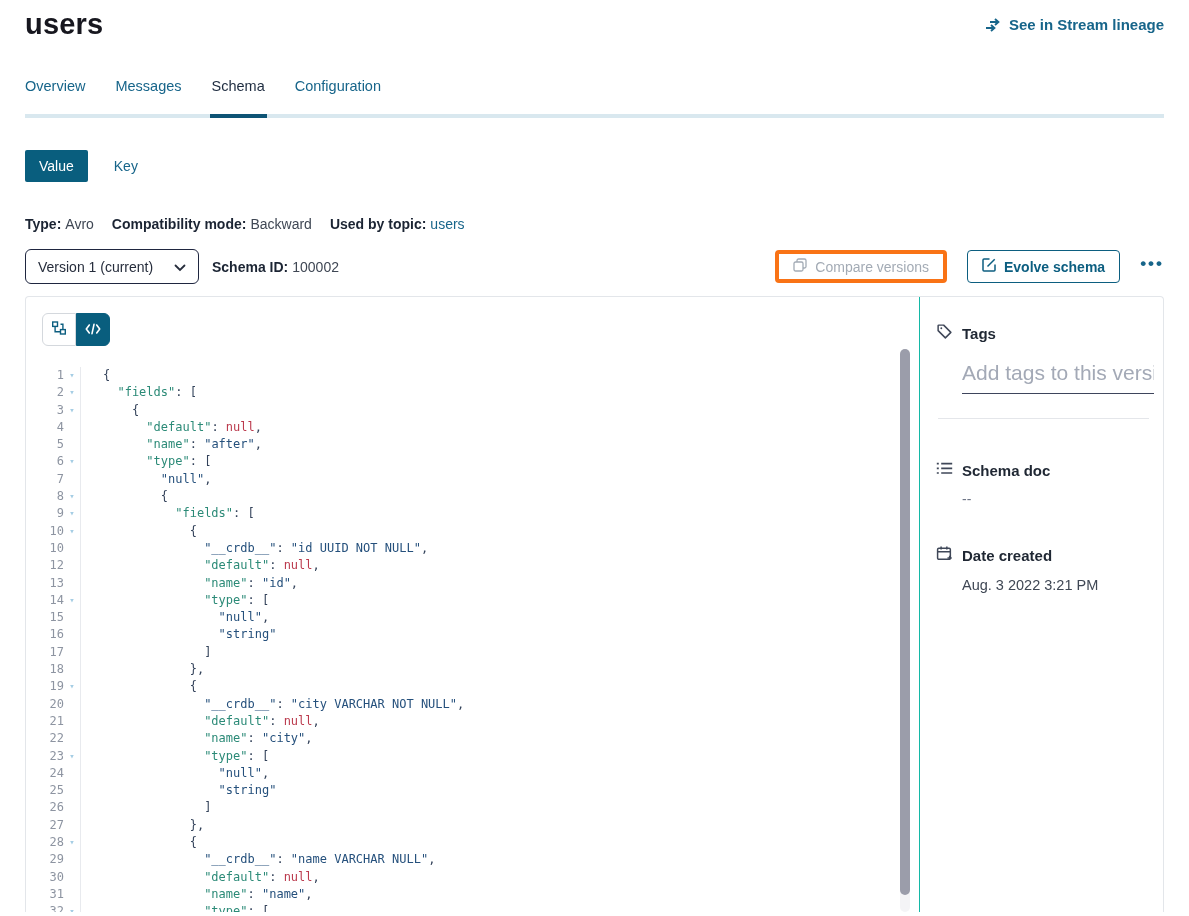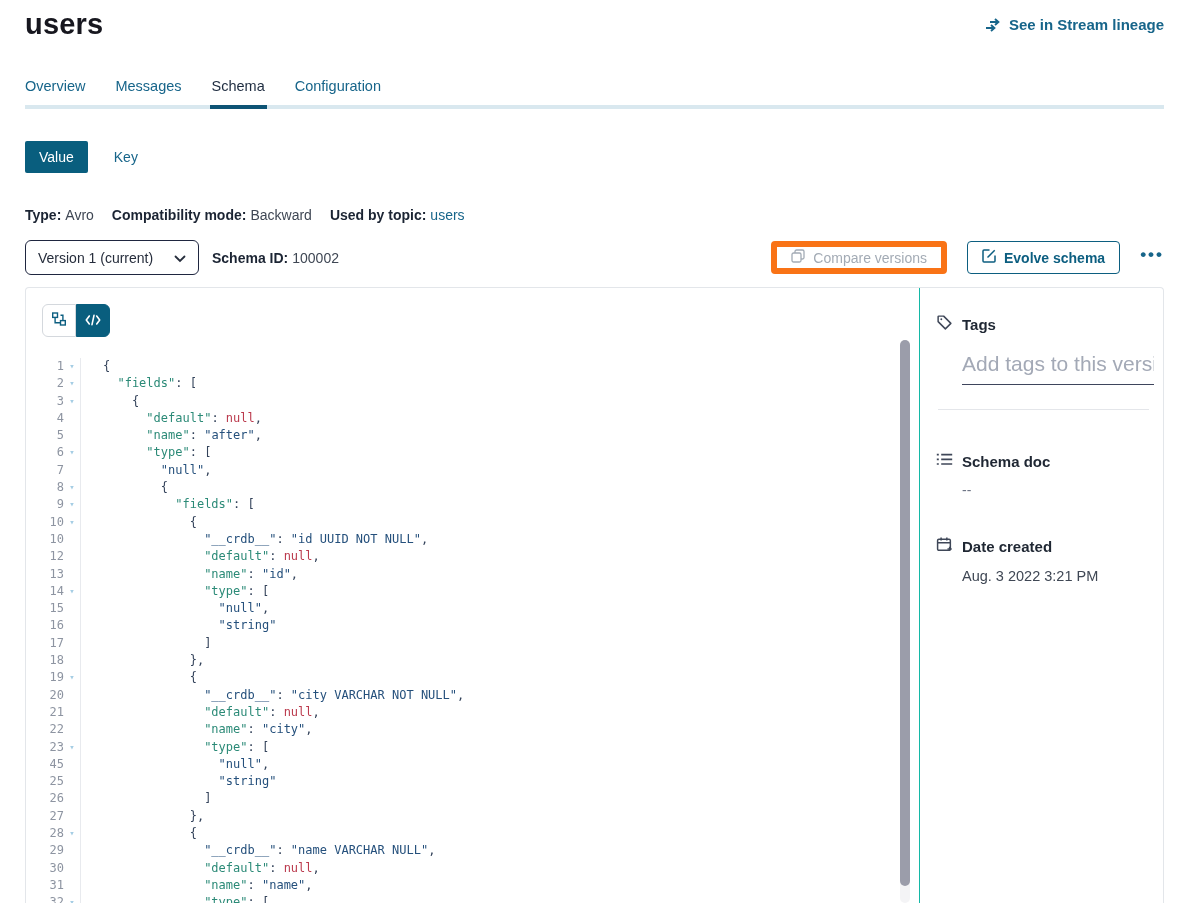--- a/index.html
+++ b/index.html
@@ -10,21 +10,21 @@
   
   .hdr { display:flex; justify-content:space-between; align-items:flex-start; padding-top:8px; }
   .title { font-size:29px; font-weight:700; color:#17171f; letter-spacing:.2px; }
   .lineage { display:flex; align-items:center; gap:7px; color:#17658a; font-size:15px;
              font-weight:700; margin-top:8px; cursor:pointer; }
   .lineage svg { display:block; }
 
   
   .tabs-wrap { margin-top:37px; position:relative; }
   .tabs { display:flex; gap:30px; }
-  .tab { font-size:14.5px; font-weight:500; color:#17658a; padding-bottom:15px;
+  .tab { font-size:14.5px; font-weight:500; color:#17658a; padding-bottom:24px;
          position:relative; cursor:pointer; white-space:nowrap; }
   .tab.active { color:#1d2b3f; }
   .tab.active::after { content:""; position:absolute; left:-2px; right:-2px; bottom:0;
          height:4px; background:#0e5475; z-index:2; }
   .tabs-track { height:4px; background:#d9e8ef; width:100%; margin-top:-4px; }
 
   
   .chips { display:flex; align-items:center; gap:26px; margin-top:32px; }
   .chip-value { background:#095e7e; color:#fff; font-size:14px; padding:8px 14px;
                 border:none; border-radius:2px; cursor:pointer; font-family:inherit; }
@@ -40,21 +40,21 @@
   .vbar-left { display:flex; align-items:center; gap:13px; }
   .select { display:flex; align-items:center; justify-content:space-between; width:174px;
             height:35px; border:1.5px solid #1f2640; border-radius:6px; padding:0 12px;
             font-size:14px; color:#262d3c; cursor:pointer; background:#fff; }
   .select svg { color:#262d3c; }
   .schema-id { font-size:14px; color:#3f4754; }
   .schema-id b { color:#1b2433; margin-right:4px; }
   .vbar-right { display:flex; align-items:center; gap:20px; }
   .btn { display:flex; align-items:center; gap:8px; height:33px; padding:0 14px;
          border-radius:4px; font-size:14px; background:#fff; cursor:pointer; font-family:inherit; }
-  .btn-compare { border:6px solid #f97316; color:#a3abb5; cursor:default; }
+  .btn-compare { border:4px solid #f97316; color:#a3abb5; cursor:default; }
   .btn-evolve { border:1px solid #0c5e80; color:#0c5e80; font-weight:700; }
   .more { color:#17658a; font-size:17px; font-weight:700; letter-spacing:2px; cursor:pointer;
           line-height:1; padding-bottom:6px; }
 
   
   .panel { margin-top:12px; height:616px; border:1px solid #e3e6ea; border-bottom:none;
            border-radius:4px 4px 0 0; display:flex; overflow:hidden; }
   .editor { flex:1; position:relative; overflow:hidden; }
   .toolbar { padding:16px 0 0 16px; display:flex; }
   .seg { display:flex; }
@@ -215,21 +215,21 @@
           <div class="cl"><span class="ln">14</span><span class="fold">▾</span><span class="txt" style="padding-left: calc(14ch + 22px);"><span class="tk-k">"type"</span><span class="tk-p">: [</span></span></div>
           <div class="cl"><span class="ln">15</span><span class="fold"></span><span class="txt" style="padding-left: calc(16ch + 22px);"><span class="tk-s">"null"</span><span class="tk-p">,</span></span></div>
           <div class="cl"><span class="ln">16</span><span class="fold"></span><span class="txt" style="padding-left: calc(16ch + 22px);"><span class="tk-s">"string"</span></span></div>
           <div class="cl"><span class="ln">17</span><span class="fold"></span><span class="txt" style="padding-left: calc(14ch + 22px);"><span class="tk-p">]</span></span></div>
           <div class="cl"><span class="ln">18</span><span class="fold"></span><span class="txt" style="padding-left: calc(12ch + 22px);"><span class="tk-p">},</span></span></div>
           <div class="cl"><span class="ln">19</span><span class="fold">▾</span><span class="txt" style="padding-left: calc(12ch + 22px);"><span class="tk-p">{</span></span></div>
           <div class="cl"><span class="ln">20</span><span class="fold"></span><span class="txt" style="padding-left: calc(14ch + 22px);"><span class="tk-s">"__crdb__"</span><span class="tk-p">: </span><span class="tk-s">"city VARCHAR NOT NULL"</span><span class="tk-p">,</span></span></div>
           <div class="cl"><span class="ln">21</span><span class="fold"></span><span class="txt" style="padding-left: calc(14ch + 22px);"><span class="tk-k">"default"</span><span class="tk-p">: </span><span class="tk-n">null</span><span class="tk-p">,</span></span></div>
           <div class="cl"><span class="ln">22</span><span class="fold"></span><span class="txt" style="padding-left: calc(14ch + 22px);"><span class="tk-k">"name"</span><span class="tk-p">: </span><span class="tk-s">"city"</span><span class="tk-p">,</span></span></div>
           <div class="cl"><span class="ln">23</span><span class="fold">▾</span><span class="txt" style="padding-left: calc(14ch + 22px);"><span class="tk-k">"type"</span><span class="tk-p">: [</span></span></div>
-          <div class="cl"><span class="ln">45</span><span class="fold"></span><span class="txt" style="padding-left: calc(16ch + 22px);"><span class="tk-s">"null"</span><span class="tk-p">,</span></span></div>
+          <div class="cl"><span class="ln">24</span><span class="fold"></span><span class="txt" style="padding-left: calc(16ch + 22px);"><span class="tk-s">"null"</span><span class="tk-p">,</span></span></div>
           <div class="cl"><span class="ln">25</span><span class="fold"></span><span class="txt" style="padding-left: calc(16ch + 22px);"><span class="tk-s">"string"</span></span></div>
           <div class="cl"><span class="ln">26</span><span class="fold"></span><span class="txt" style="padding-left: calc(14ch + 22px);"><span class="tk-p">]</span></span></div>
           <div class="cl"><span class="ln">27</span><span class="fold"></span><span class="txt" style="padding-left: calc(12ch + 22px);"><span class="tk-p">},</span></span></div>
           <div class="cl"><span class="ln">28</span><span class="fold">▾</span><span class="txt" style="padding-left: calc(12ch + 22px);"><span class="tk-p">{</span></span></div>
           <div class="cl"><span class="ln">29</span><span class="fold"></span><span class="txt" style="padding-left: calc(14ch + 22px);"><span class="tk-s">"__crdb__"</span><span class="tk-p">: </span><span class="tk-s">"name VARCHAR NULL"</span><span class="tk-p">,</span></span></div>
           <div class="cl"><span class="ln">30</span><span class="fold"></span><span class="txt" style="padding-left: calc(14ch + 22px);"><span class="tk-k">"default"</span><span class="tk-p">: </span><span class="tk-n">null</span><span class="tk-p">,</span></span></div>
           <div class="cl"><span class="ln">31</span><span class="fold"></span><span class="txt" style="padding-left: calc(14ch + 22px);"><span class="tk-k">"name"</span><span class="tk-p">: </span><span class="tk-s">"name"</span><span class="tk-p">,</span></span></div>
           <div class="cl"><span class="ln">32</span><span class="fold">▾</span><span class="txt" style="padding-left: calc(14ch + 22px);"><span class="tk-k">"type"</span><span class="tk-p">: [</span></span></div>
         </div>
 

